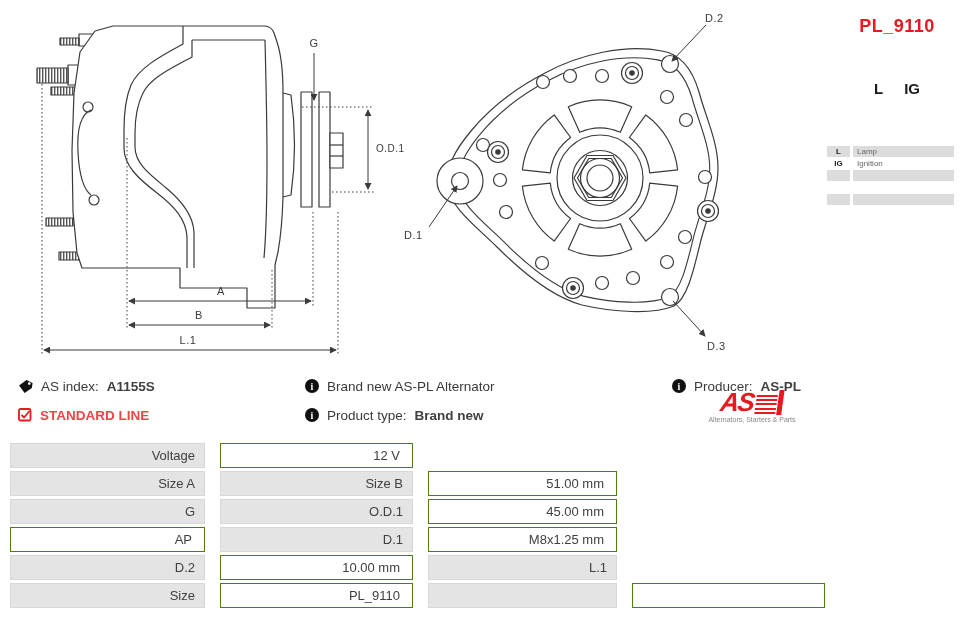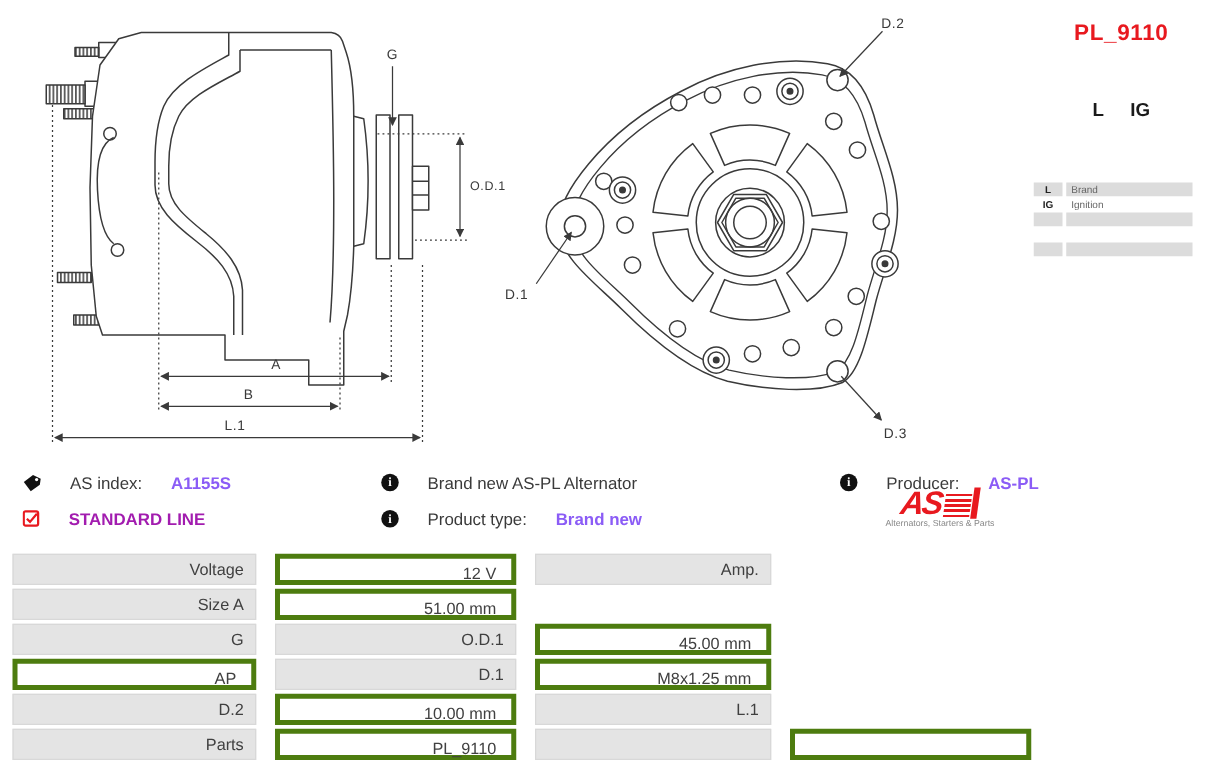--- a/index.html
+++ b/index.html
@@ -13,24 +13,24 @@
   .terminals{position:absolute;left:818px;top:80px;width:158px;display:flex;
     justify-content:center;gap:21px;font-size:15px;font-weight:bold;color:#1a1a1a;}
   .legend{position:absolute;left:827px;top:146px;width:127px;}
   .legend-row{display:grid;grid-template-columns:23px 1fr;column-gap:3px;height:11px;
     margin-bottom:1px;font-size:8px;line-height:11px;}
   .legend-row .code{text-align:center;font-weight:bold;color:#222;}
   .legend-row .lbl{padding-left:4px;color:#666;}
   .legend-row.gray .code,.legend-row.gray .lbl{background:#dcdcdc;}
 
   
-  .info-item{position:absolute;display:flex;align-items:center;gap:23px;height:18px;
+  .info-item{position:absolute;display:flex;align-items:center;gap:8px;height:18px;
     font-size:13.5px;color:#3a3a3a;white-space:nowrap;}
-  .info-item b{color:#8b5cf6;}
-  .badge-text{color:#a21caf;font-weight:bold;}
+  .info-item b{color:#404040;}
+  .badge-text{color:#ef4444;font-weight:bold;}
   .info-icon{width:14px;height:14px;border-radius:50%;background:#111;color:#fff;
     font-size:10px;font-weight:bold;display:flex;align-items:center;justify-content:center;
     font-family:"Liberation Serif",serif;flex:0 0 14px;}
   .pos-as-index{left:18px;top:377px;}
   .pos-desc{left:305px;top:377px;}
   .pos-producer{left:672px;top:377px;}
   .pos-line{left:18px;top:406px;}
   .pos-type{left:305px;top:406px;}
 
   
@@ -44,21 +44,21 @@
   .logo-bar{width:5px;height:25px;background:#e8191f;margin-left:1px;}
   .logo-caption{font-size:7px;color:#888;margin-top:1px;white-space:nowrap;}
 
   
   .spec-table{position:absolute;left:10px;top:443px;}
   .spec-row{display:grid;grid-template-columns:195px 193px 189px 193px;column-gap:2px;
     margin-bottom:3px;gap:15px;}
   .spec-row div{height:25px;line-height:23px;font-size:13px;color:#404040;
     text-align:right;box-sizing:border-box;}
   .c-label{background:#e4e4e4;border:1px solid #d8d8d8;padding-right:9px;}
-  .c-value{background:#fff;border:4px solid #4d7c0f;padding-right:12px;}
+  .c-value{background:#fff;border:1px solid #4d7c0f;padding-right:12px;}
 </style>
 </head>
 <body>
 
 <div class="page">
 
   
   <svg width="976" height="370" viewBox="0 0 976 370">
     <defs>
       <marker id="arrow" viewBox="0 0 8 8" refX="7" refY="4" markerWidth="7" markerHeight="7" orient="auto-start-reverse">
@@ -201,21 +201,21 @@
   <div class="part-number">PL_9110</div>
 
   <div class="terminals">
     <span>L</span>
     <span>IG</span>
   </div>
 
   <div class="legend">
     <div class="legend-row gray">
       <span class="code">L</span>
-      <span class="lbl">Brand</span>
+      <span class="lbl">Lamp</span>
     </div>
     <div class="legend-row">
       <span class="code">IG</span>
       <span class="lbl">Ignition</span>
     </div>
     <div class="legend-row gray">
       <span class="code"></span>
       <span class="lbl"></span>
     </div>
     <div class="legend-row">
@@ -270,42 +270,42 @@
       <span class="logo-bar"></span>
     </div>
     <div class="logo-caption">Alternators, Starters &amp; Parts</div>
   </div>
 
   
   <div class="spec-table">
     <div class="spec-row">
       <div class="c-label">Voltage</div>
       <div class="c-value">12 V</div>
-      <div class="c-label">Amp.</div>
     </div>
     <div class="spec-row">
       <div class="c-label">Size A</div>
+      <div class="c-label">Size B</div>
       <div class="c-value">51.00 mm</div>
     </div>
     <div class="spec-row">
       <div class="c-label">G</div>
       <div class="c-label">O.D.1</div>
       <div class="c-value">45.00 mm</div>
     </div>
     <div class="spec-row">
       <div class="c-value">AP</div>
       <div class="c-label">D.1</div>
       <div class="c-value">M8x1.25 mm</div>
     </div>
     <div class="spec-row">
       <div class="c-label">D.2</div>
       <div class="c-value">10.00 mm</div>
       <div class="c-label">L.1</div>
     </div>
     <div class="spec-row">
-      <div class="c-label">Parts</div>
+      <div class="c-label">Size</div>
       <div class="c-value">PL_9110</div>
       <div class="c-label"></div>
       <div class="c-value"></div>
     </div>
   </div>
 
 </div>
 
 </body></html>

